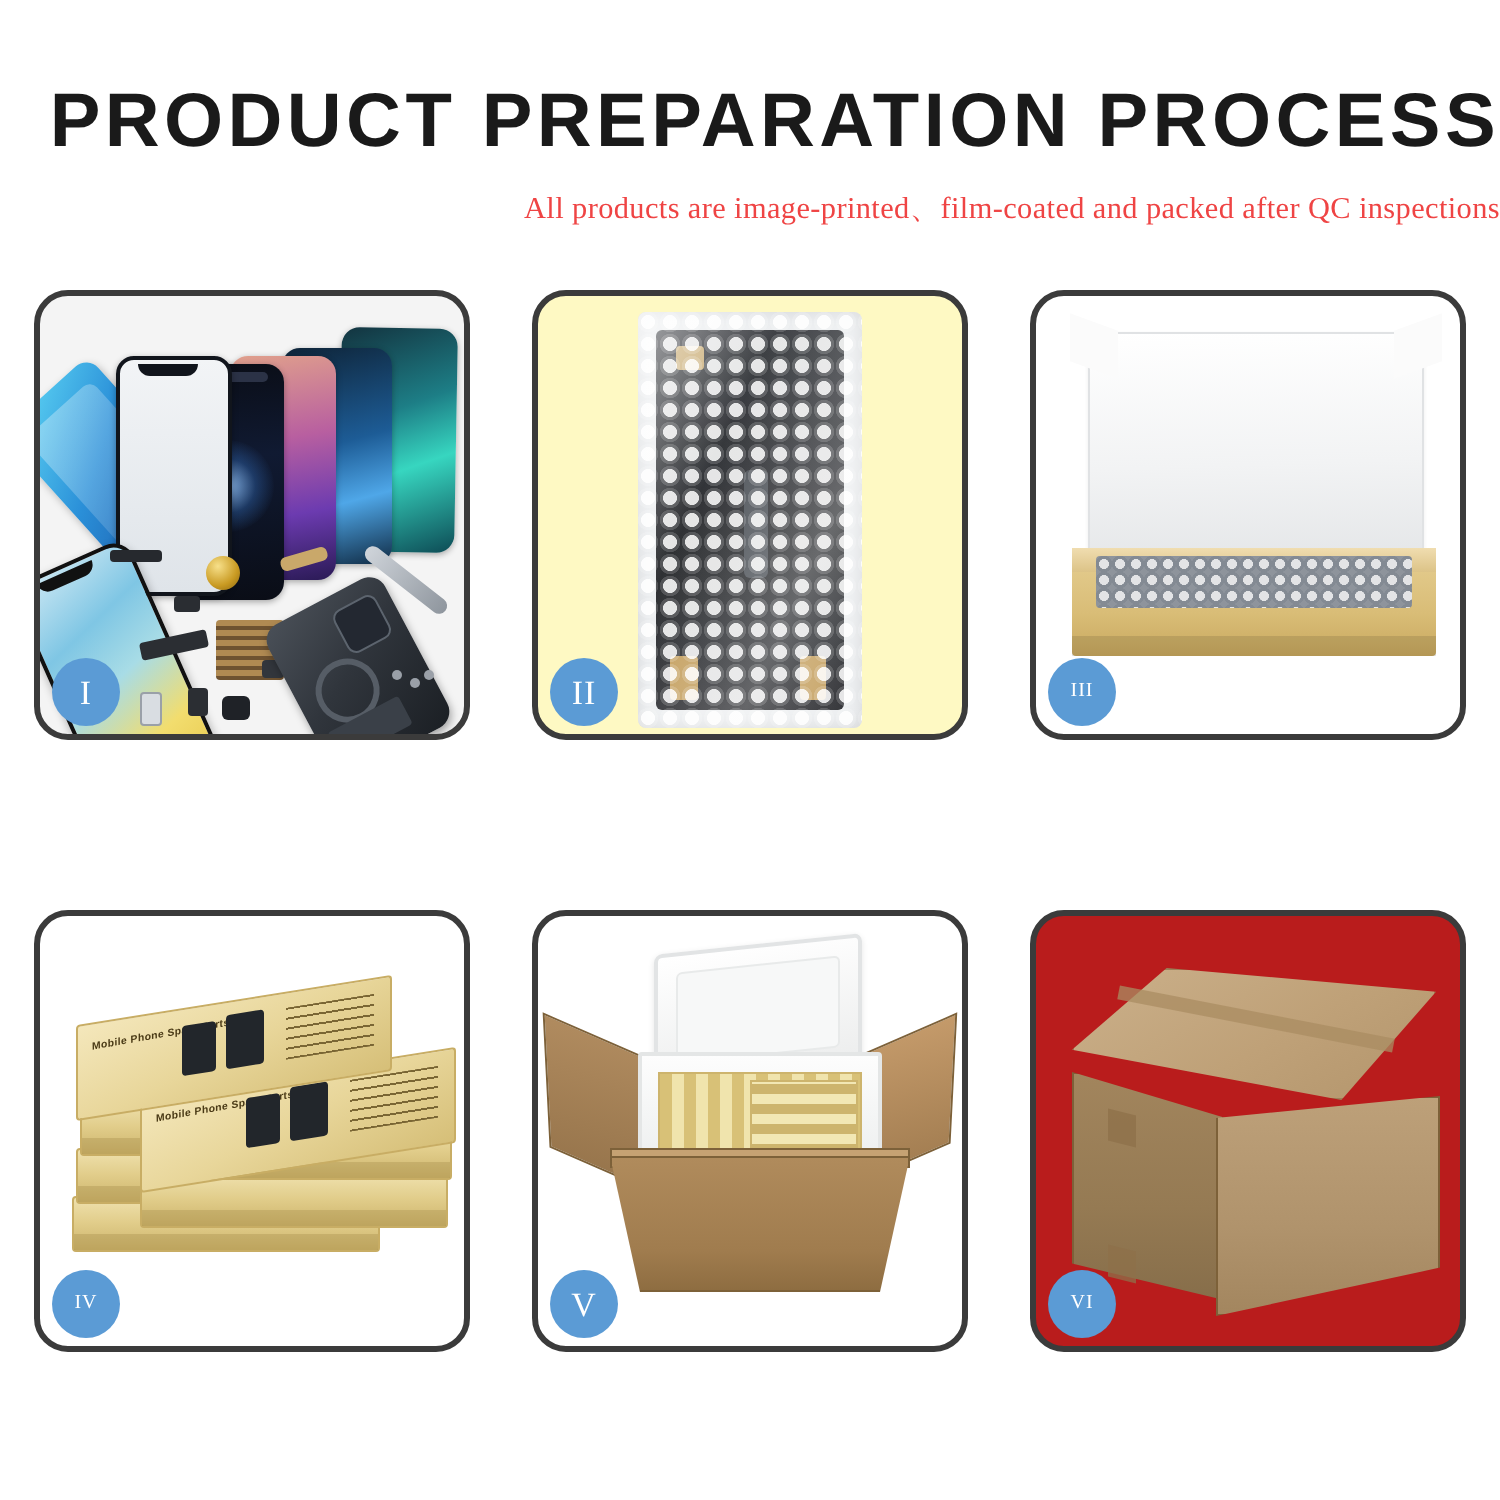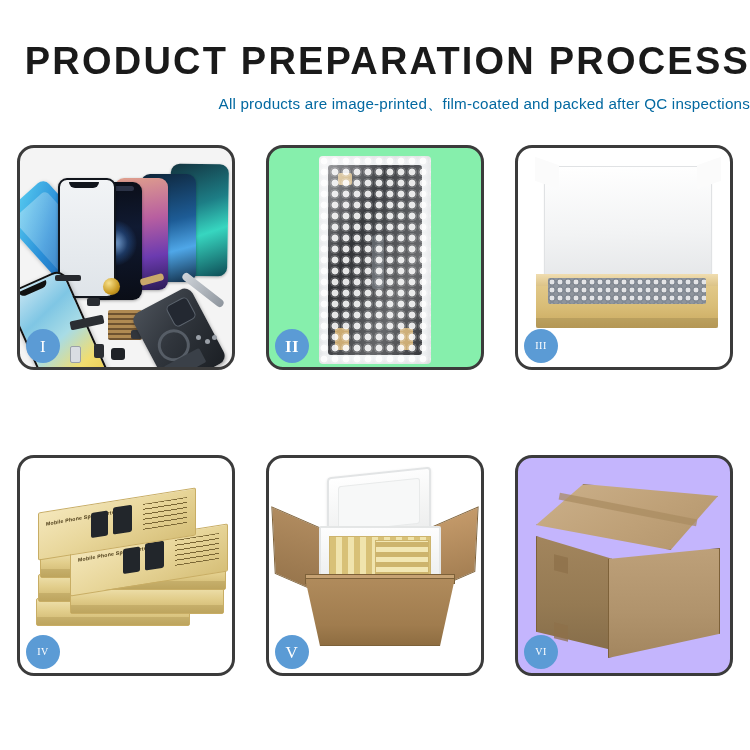--- a/index.html
+++ b/index.html
@@ -14,21 +14,22 @@
   .header{position:absolute;left:0;top:0;width:750px;text-align:right;}
   .title{
     margin:0;padding-top:42px;
     font-size:38px;font-weight:700;letter-spacing:2.2px;
     color:#1a1a1a;line-height:1.05;
     font-family:"Liberation Sans", sans-serif;
   }
   .subtitle{
     margin:0;padding-top:12px;
     font-size:15.2px;font-weight:400;letter-spacing:.2px;
-    color:#0369a1;
+    color:#ef4444;
+    font-family:Liberation Serif, serif;
   }
 
   
   .grid{
     position:absolute;left:17px;top:145px;
     width:716px;height:531px;
     display:grid;
     grid-template-columns:218px 218px 218px;
     grid-template-rows:225px 221px;
     column-gap:31px;row-gap:85px;
@@ -131,21 +132,21 @@
   
   .driver{position:absolute;right:4px;top:138px;width:50px;height:8px;border-radius:4px;
     background:linear-gradient(90deg,#cfd4da,#8f969e);transform:rotate(38deg);}
   .screws{position:absolute;right:14px;bottom:20px;width:22px;height:12px;}
   .screws i{position:absolute;width:5px;height:5px;border-radius:50%;background:#9aa0a8;display:block;}
   .screws i:nth-child(1){left:0;top:0;}
   .screws i:nth-child(2){left:9px;top:4px;}
   .screws i:nth-child(3){left:16px;top:0;}
 
   
-  .p2{background:#86efac;font-weight:bold;}
+  .p2{background:#fef9c3;}
   .bubblebag{
     position:absolute;left:50%;top:8px;transform:translateX(-50%);
     width:112px;height:208px;border-radius:4px;
     background:#eceef0;
     box-shadow:0 0 8px rgba(0,0,0,.10) inset;
   }
   .bw-inner{
     position:absolute;left:9px;top:9px;right:9px;bottom:9px;border-radius:3px;
     background:linear-gradient(170deg,#2a2d31 0%,#17191c 45%,#0f1114 100%);
     opacity:.88;
@@ -261,21 +262,21 @@
     background:linear-gradient(180deg,#b08b5c 0%,#a07c4e 70%,#8e6d41 100%);
     border:1px solid #7d6139;
     clip-path:polygon(0% 0%,100% 0%,90% 100%,10% 100%);
   }
   .v-bodytop{
     position:absolute;left:36px;top:116px;width:148px;height:8px;
     background:#c6a273;border:1px solid #7d6139;
   }
 
   
-  .p6{background:#c4b5fd;}
+  .p6{background:#b91c1c;}
   .c-top{
     position:absolute;left:18px;top:26px;width:180px;height:64px;
     background:linear-gradient(150deg,#cbb08a 0%,#bfa178 55%,#b3956c 100%);
     border:1px solid #9b8058;
     clip-path:polygon(26% 0%,100% 18%,74% 100%,0% 62%);
   }
   .c-seam{
     position:absolute;left:40px;top:48px;width:140px;height:7px;
     background:#a98c62;transform:rotate(11deg);opacity:.75;
   }

